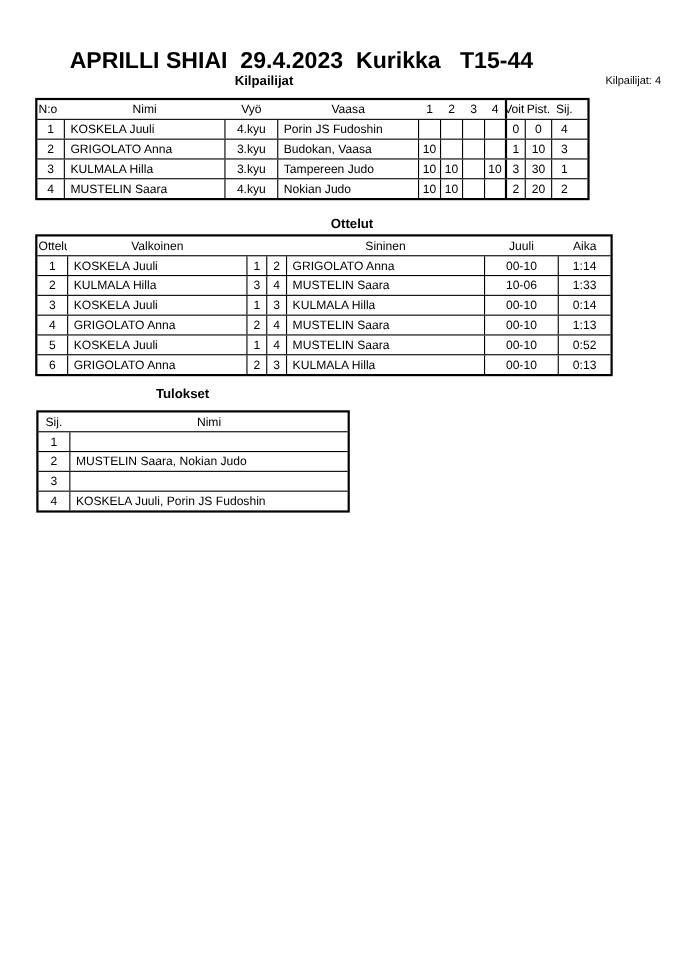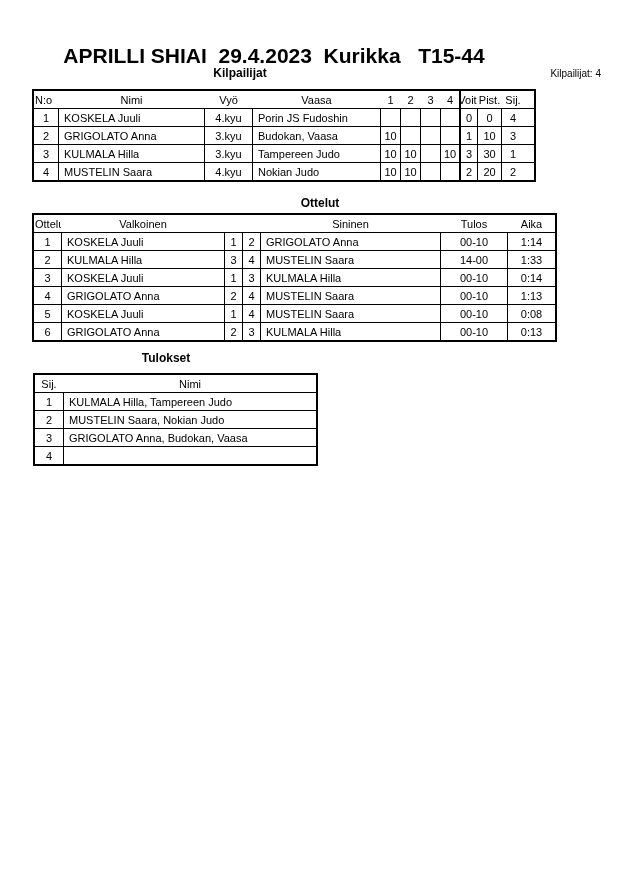--- a/index.html
+++ b/index.html
@@ -142,41 +142,41 @@
 
 <div id="sec-ottelut" class="abs section-title">Ottelut</div>
 
 <div id="t2" class="tbl">
   <div class="row hrow">
     <div class="c w-ot flush">Ottelu</div>
     <div class="c w-valk">Valkoinen</div>
     <div class="c w-n"></div>
     <div class="c w-n"></div>
     <div class="c w-sin">Sininen</div>
-    <div class="c w-tulos">Tulos</div>
+    <div class="c w-tulos">Juuli</div>
     <div class="c w-aika last">Aika</div>
   </div>
 
   <div class="row">
     <div class="c w-ot">1</div>
     <div class="c w-valk left">KOSKELA Juuli</div>
     <div class="c w-n">1</div>
     <div class="c w-n">2</div>
     <div class="c w-sin left">GRIGOLATO Anna</div>
     <div class="c w-tulos">00-10</div>
     <div class="c w-aika last">1:14</div>
   </div>
 
   <div class="row">
     <div class="c w-ot">2</div>
     <div class="c w-valk left">KULMALA Hilla</div>
     <div class="c w-n">3</div>
     <div class="c w-n">4</div>
     <div class="c w-sin left">MUSTELIN Saara</div>
-    <div class="c w-tulos">14-00</div>
+    <div class="c w-tulos">10-06</div>
     <div class="c w-aika last">1:33</div>
   </div>
 
   <div class="row">
     <div class="c w-ot">3</div>
     <div class="c w-valk left">KOSKELA Juuli</div>
     <div class="c w-n">1</div>
     <div class="c w-n">3</div>
     <div class="c w-sin left">KULMALA Hilla</div>
     <div class="c w-tulos">00-10</div>
@@ -193,21 +193,21 @@
     <div class="c w-aika last">1:13</div>
   </div>
 
   <div class="row">
     <div class="c w-ot">5</div>
     <div class="c w-valk left">KOSKELA Juuli</div>
     <div class="c w-n">1</div>
     <div class="c w-n">4</div>
     <div class="c w-sin left">MUSTELIN Saara</div>
     <div class="c w-tulos">00-10</div>
-    <div class="c w-aika last">0:08</div>
+    <div class="c w-aika last">0:52</div>
   </div>
 
   <div class="row">
     <div class="c w-ot">6</div>
     <div class="c w-valk left">GRIGOLATO Anna</div>
     <div class="c w-n">2</div>
     <div class="c w-n">3</div>
     <div class="c w-sin left">KULMALA Hilla</div>
     <div class="c w-tulos">00-10</div>
     <div class="c w-aika last">0:13</div>
@@ -216,26 +216,25 @@
 
 <div id="sec-tulokset" class="abs section-title">Tulokset</div>
 
 <div id="t3" class="tbl">
   <div class="row hrow">
     <div class="c w-tsij">Sij.</div>
     <div class="c w-tnimi last">Nimi</div>
   </div>
   <div class="row">
     <div class="c w-tsij">1</div>
-    <div class="c w-tnimi left last">KULMALA Hilla, Tampereen Judo</div>
   </div>
   <div class="row">
     <div class="c w-tsij">2</div>
     <div class="c w-tnimi left last">MUSTELIN Saara, Nokian Judo</div>
   </div>
   <div class="row">
     <div class="c w-tsij">3</div>
-    <div class="c w-tnimi left last">GRIGOLATO Anna, Budokan, Vaasa</div>
   </div>
   <div class="row">
     <div class="c w-tsij">4</div>
+    <div class="c w-tnimi left last">KOSKELA Juuli, Porin JS Fudoshin</div>
   </div>
 </div>
 
 </body></html>

